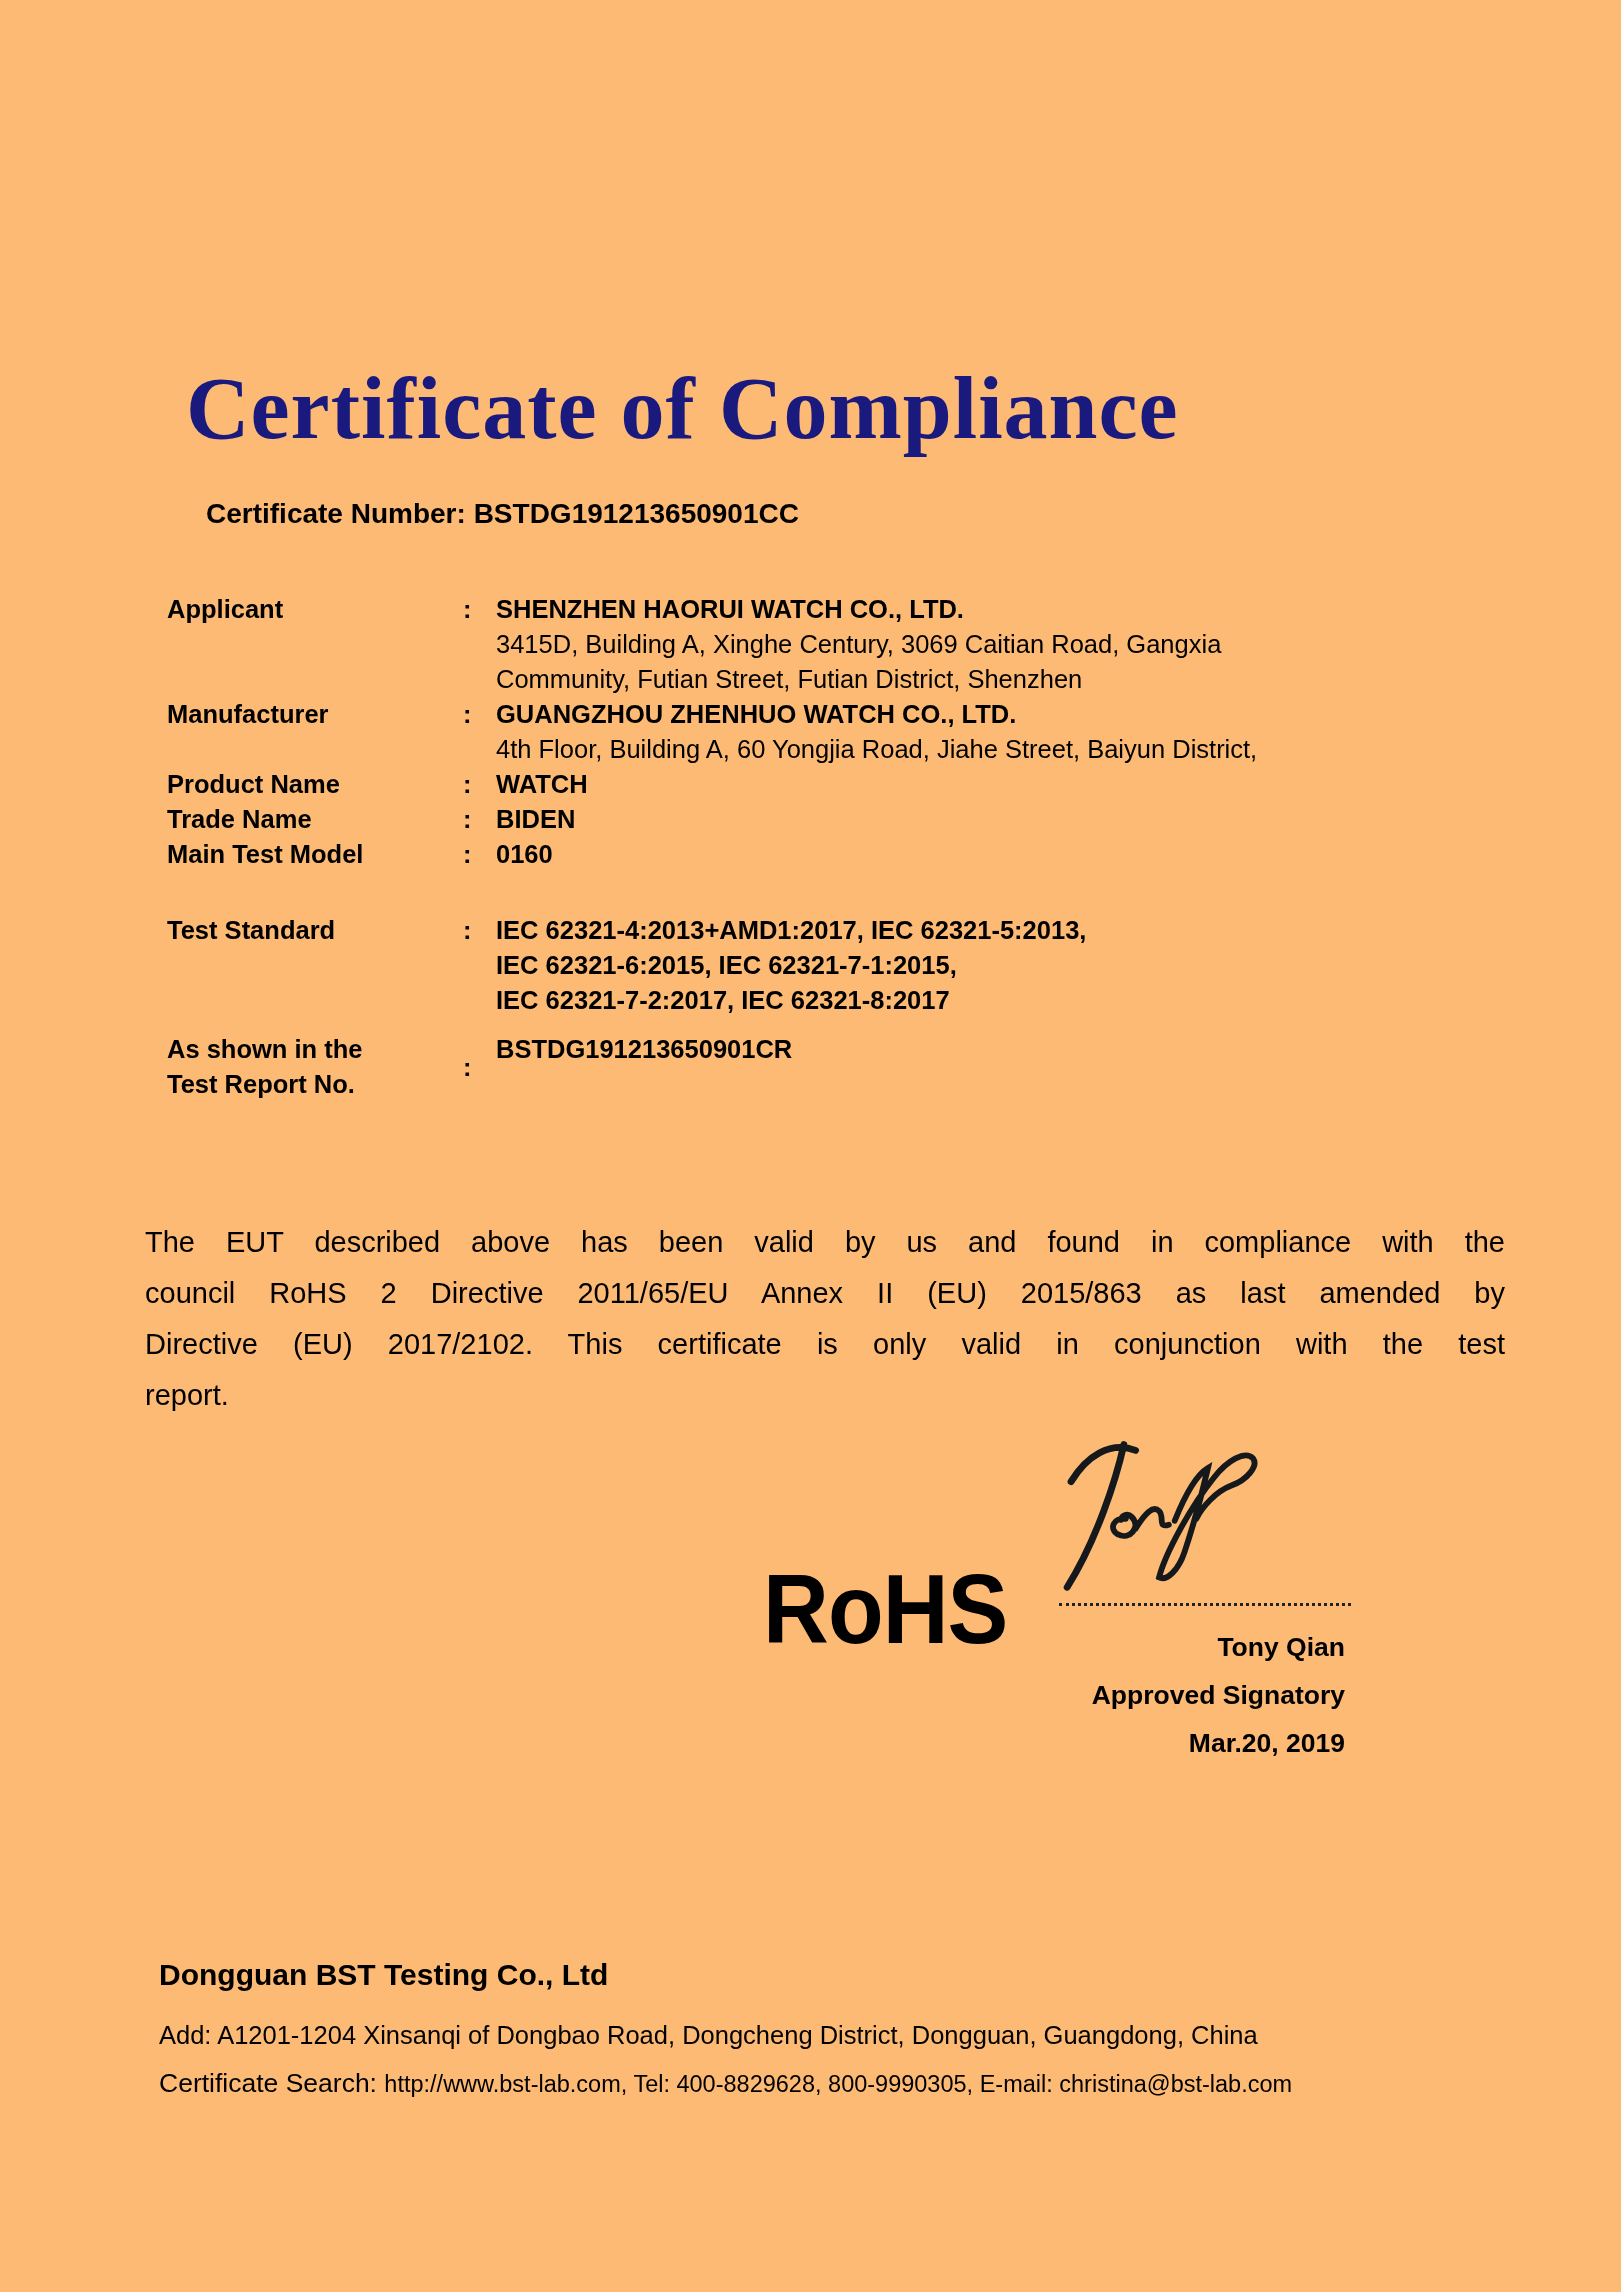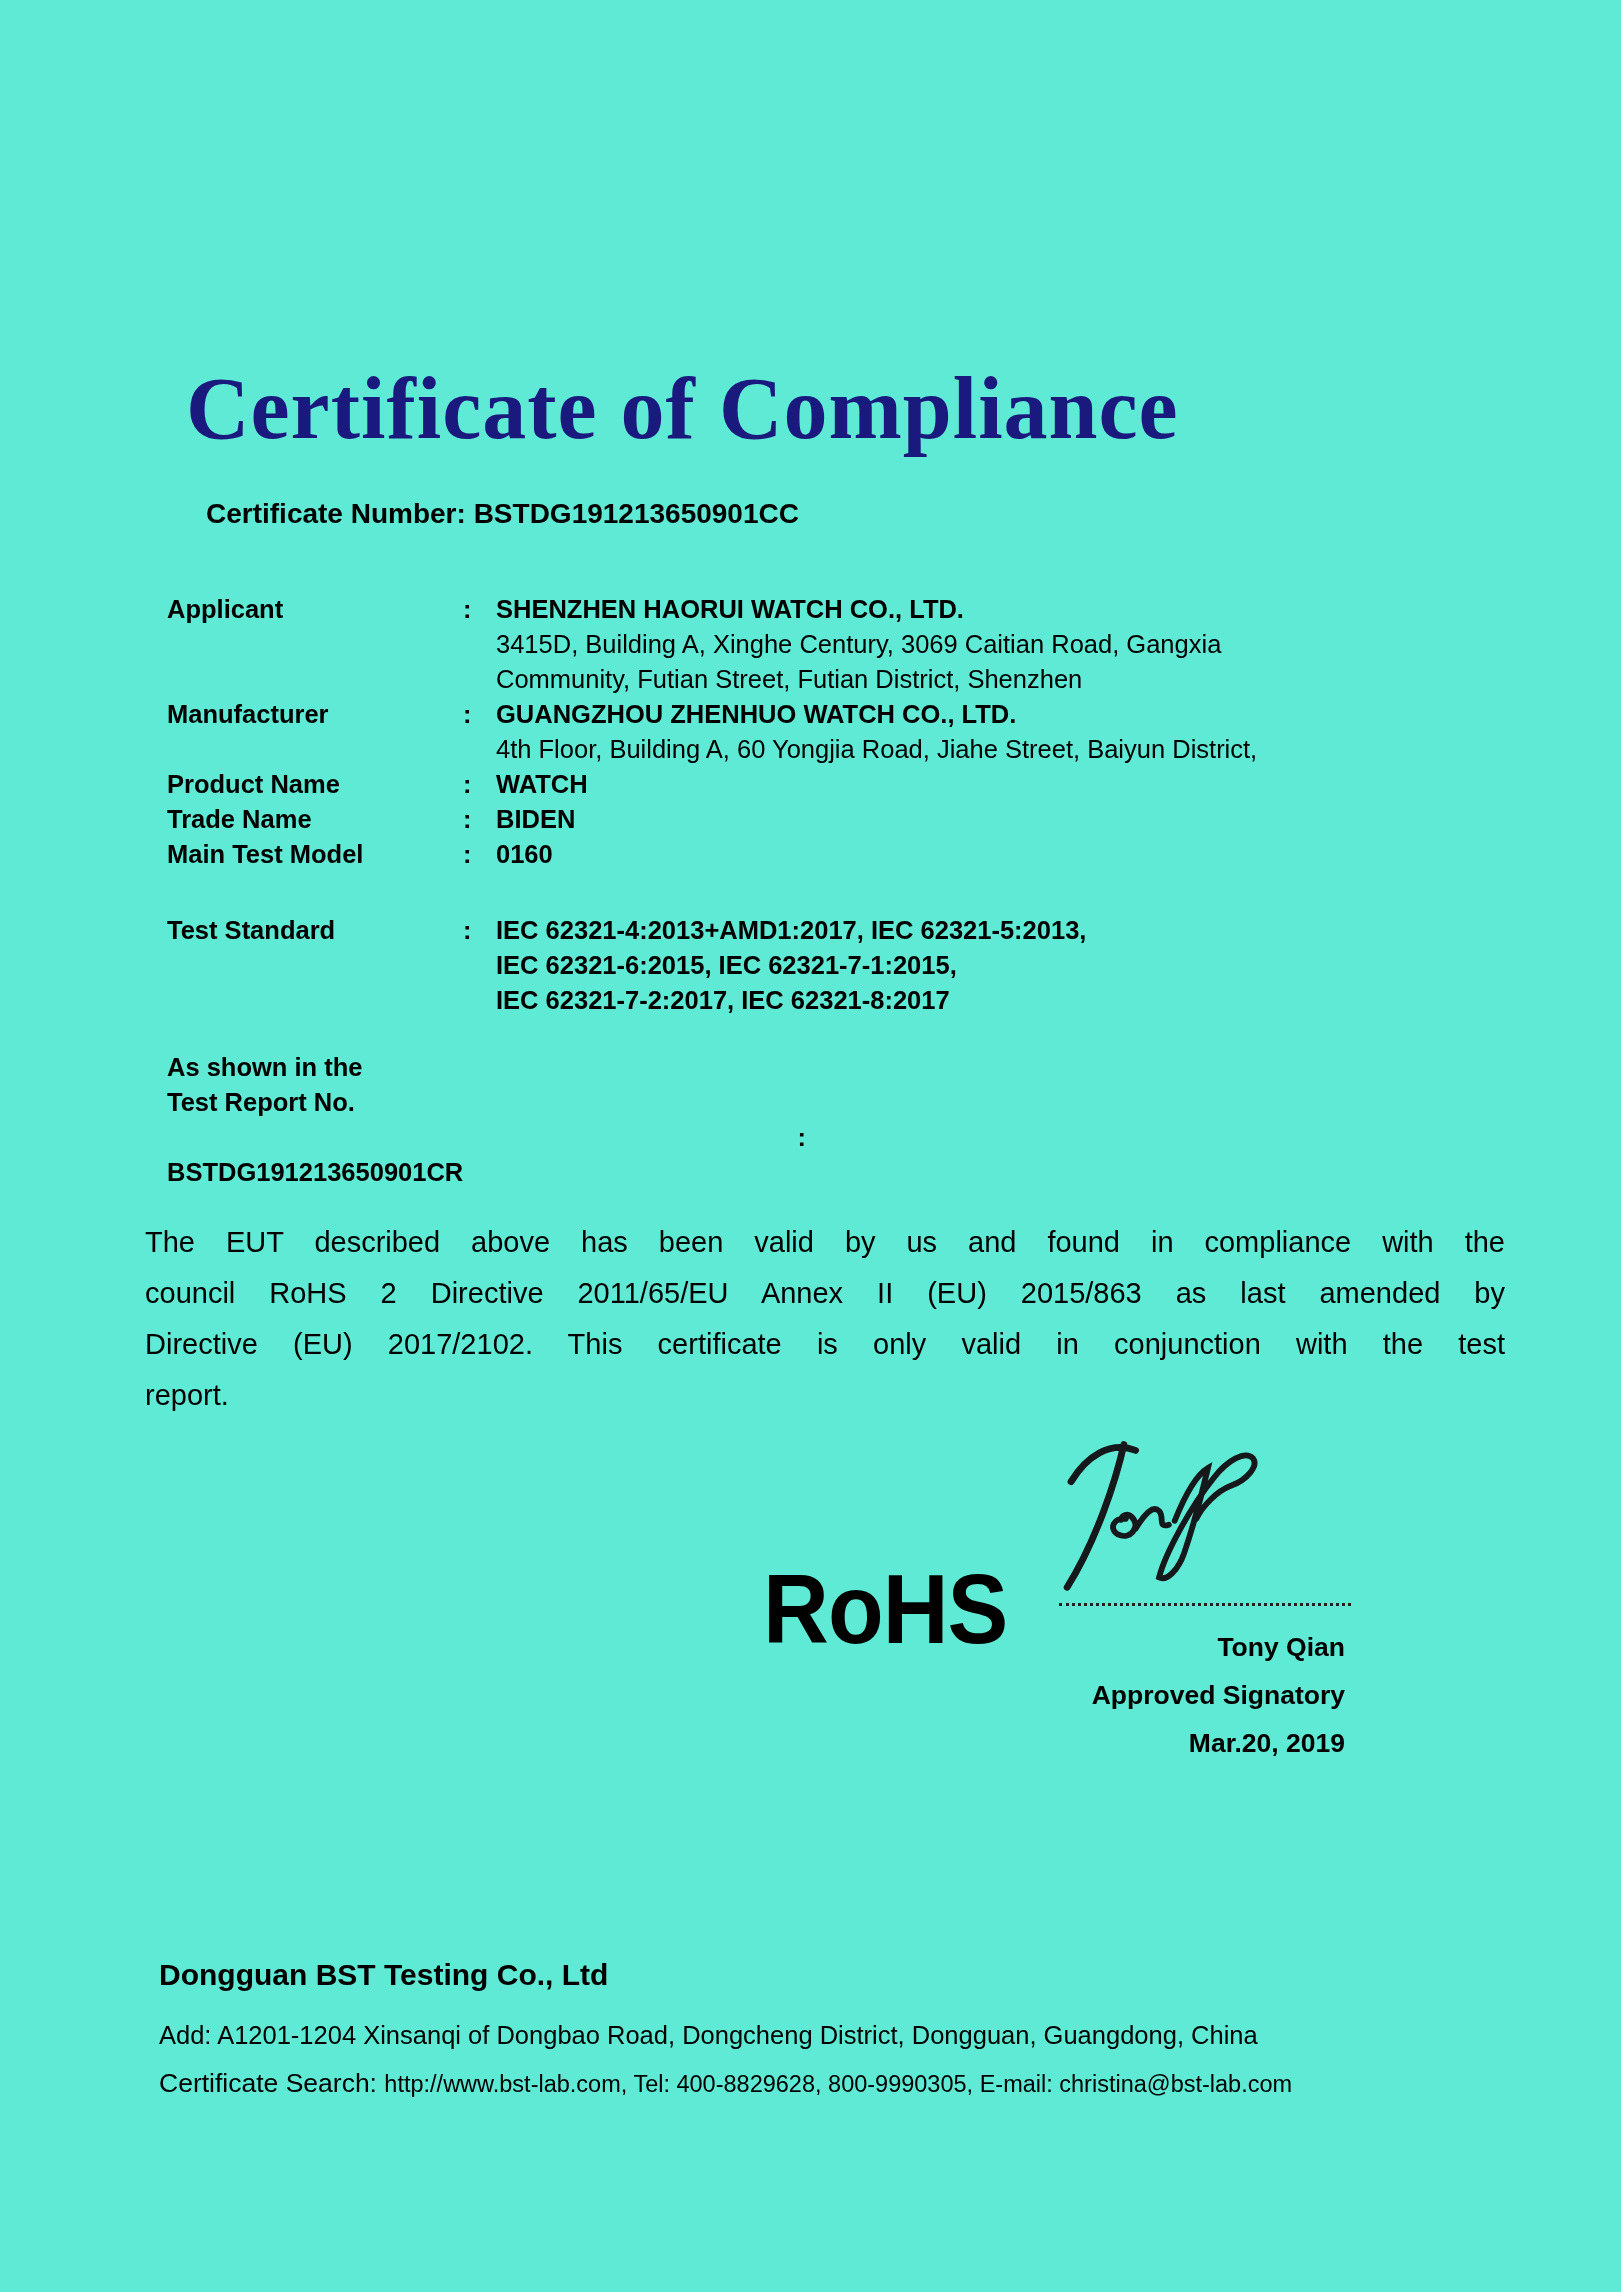--- a/index.html
+++ b/index.html
@@ -1,20 +1,20 @@
 <!DOCTYPE html>
 <html><head>
 <meta charset="utf-8">
 <style>
   html,body { margin:0; padding:0; background:#e8e8e8; }
   .page {
     position:relative;
     width:1621px; height:2293px;
     margin:0 auto;
-    background:#5eead4;
+    background:#fdba74;
     font-family:"Liberation Sans", sans-serif;
     color:#000;
     overflow:hidden;
   }
 
   
   .title {
     position:absolute; left:186px; top:306px;
     font-family:"Liberation Serif", serif;
     font-weight:bold; font-size:88px; line-height:1;
@@ -30,21 +30,21 @@
 
   
   .fields { position:absolute; left:167px; top:592px; width:1294px;
             font-size:25.5px; line-height:35px; }
   .field-row { display:flex; align-items:flex-start; }
   .field-label { width:296px; flex:none; font-weight:bold; }
   .field-colon { width:33px; flex:none; font-weight:bold; }
   .field-value { flex:1; }
   .bold { font-weight:bold; }
   .gap-lg { margin-top:41px; }
-  .gap-md { margin-top:32px;flex-direction:column; }
+  .gap-md { margin-top:14px; }
   .colon-mid { align-self:center; }
 
   
   .statement {
     position:absolute; left:145px; top:1217px; width:1360px;
     font-size:29px; line-height:51px;
   }
   .jline { text-align:justify; text-align-last:justify; }
 
   

